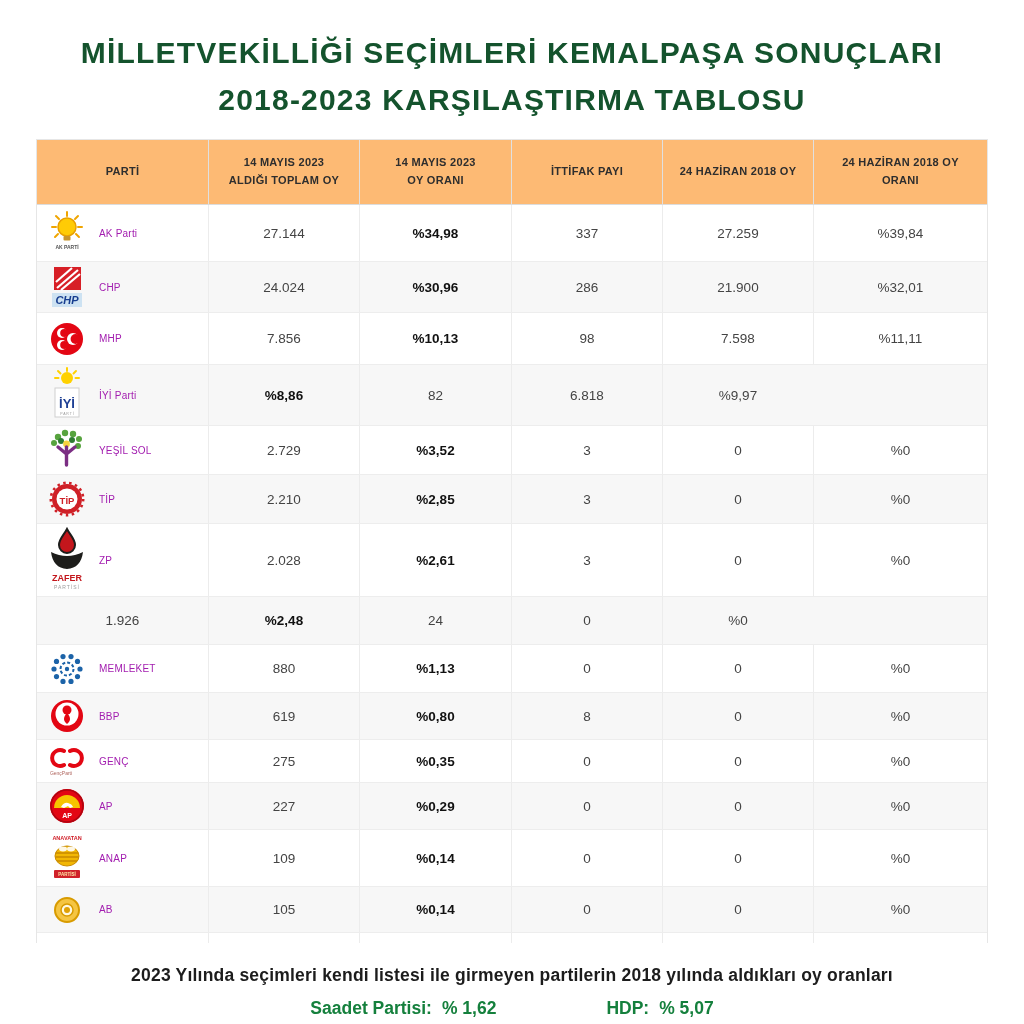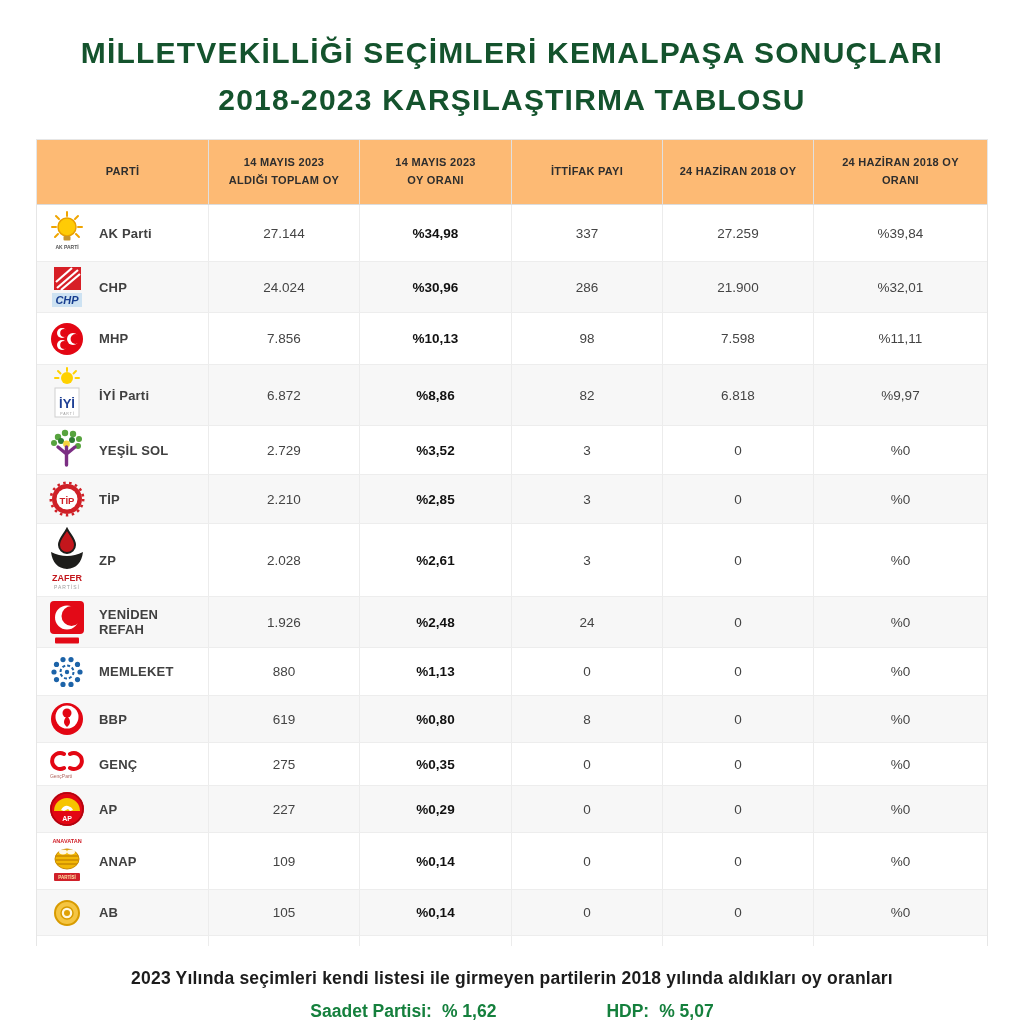--- a/index.html
+++ b/index.html
@@ -26,21 +26,21 @@
   .th:first-child{border-left:none;}
   .tr{background:#ffffff;border-bottom:1px solid #ededed;}
   .tr.alt{background:#f7f7f7;}
   .td{
     display:flex;align-items:center;justify-content:center;font-size:13.5px;color:#444;
     border-left:1px solid #ececec;padding:2px 4px;
   }
   .td:first-child{border-left:none;}
   .td.party{justify-content:flex-start;padding-left:8px;gap:10px;}
   .logo{width:44px;display:flex;align-items:center;justify-content:center;flex:0 0 44px;}
-  .pname{font-size:13px;font-weight:bold;color:#404040;letter-spacing:.2px;}
+  .pname{font-size:10px;font-weight:normal;color:#a21caf;letter-spacing:.2px;}
   .td.rate2023{font-weight:bold;color:#111;}
   .partial{
     display:grid;grid-template-columns:171px 151px 152px 151px 151px 174px;
     height:10px;background:#fff;overflow:hidden;
   }
   .partial .pc{border-left:1px solid #ececec;}
   .partial .pc:first-child{border-left:none;}
   .footer{margin-top:22px;text-align:center;}
   .footnote{font-size:17.5px;font-weight:bold;color:#1c1c1c;letter-spacing:.2px;}
   .footvals{
@@ -153,21 +153,20 @@
                   <line x1="31" y1="11" x2="27.5" y2="11"></line>
                 </g>
                 <circle cx="19" cy="11" r="6" fill="#ffd100"></circle>
                 <rect x="7" y="21" width="24" height="29" fill="#fff" stroke="#cfcfcf"></rect>
                 <text x="19" y="41" font-size="13" font-weight="bold" text-anchor="middle" fill="#1e3f94">İYİ</text>
                 <text x="19" y="47.5" font-size="3.5" text-anchor="middle" fill="#999">P A R T İ</text>
               </svg>
             </span>
             <span class="pname">İYİ Parti</span>
           </div>
-          <div class="td">6.872</div>
           <div class="td rate2023">%8,86</div>
           <div class="td">82</div>
           <div class="td">6.818</div>
           <div class="td">%9,97</div>
         </div>
         <div class="tr" style="min-height: 48px;">
           <div class="td party">
             <span class="logo">
               <svg width="38" height="44" viewBox="0 0 38 44">
                 <g fill="#57a33e">
@@ -224,31 +223,20 @@
             </span>
             <span class="pname">ZP</span>
           </div>
           <div class="td">2.028</div>
           <div class="td rate2023">%2,61</div>
           <div class="td">3</div>
           <div class="td">0</div>
           <div class="td">%0</div>
         </div>
         <div class="tr alt" style="min-height: 47px;">
-          <div class="td party">
-            <span class="logo">
-              <svg width="38" height="46" viewBox="0 0 38 46">
-                <rect x="2" y="2" width="34" height="33" rx="4" fill="#e30a17"></rect>
-                <circle cx="19" cy="18.5" r="12" fill="#fff"></circle>
-                <circle cx="23.5" cy="17" r="10" fill="#e30a17"></circle>
-                <rect x="7" y="38.5" width="24" height="6" rx="1" fill="#e30a17"></rect>
-              </svg>
-            </span>
-            <span class="pname">YENİDEN REFAH</span>
-          </div>
           <div class="td">1.926</div>
           <div class="td rate2023">%2,48</div>
           <div class="td">24</div>
           <div class="td">0</div>
           <div class="td">%0</div>
         </div>
         <div class="tr" style="min-height: 47px;">
           <div class="td party">
             <span class="logo">
               <svg width="38" height="38" viewBox="0 0 38 38">

